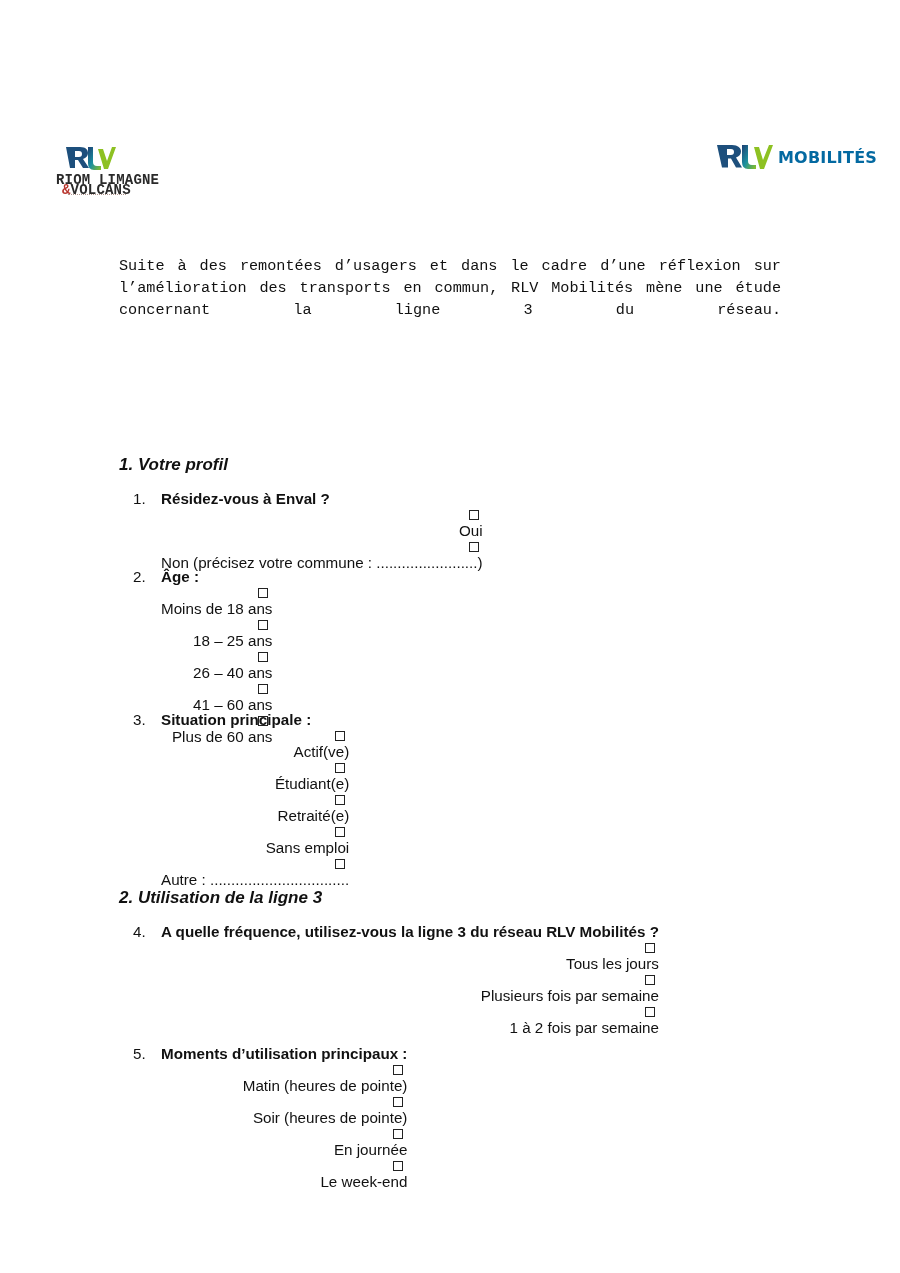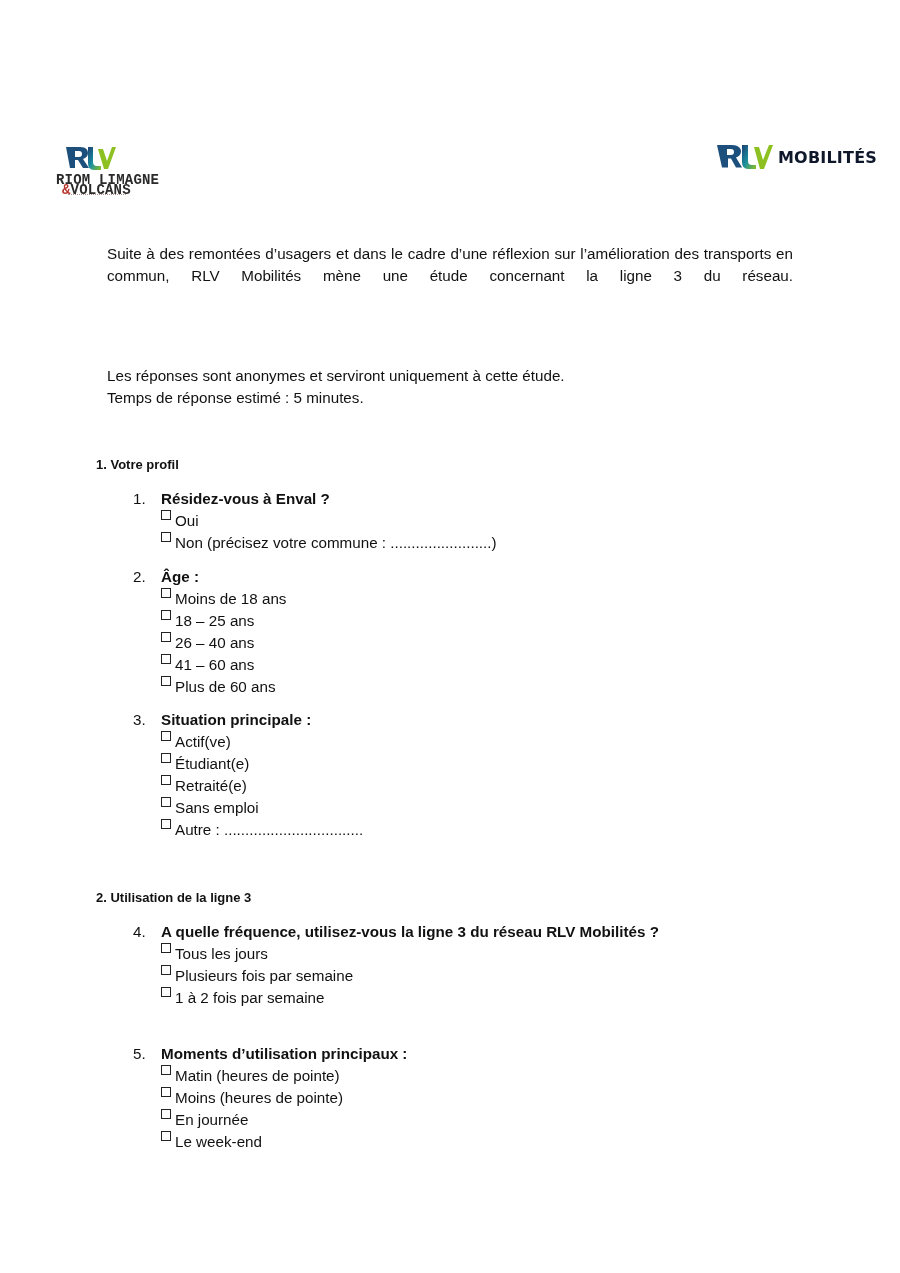--- a/index.html
+++ b/index.html
@@ -14,36 +14,36 @@
       font-weight: bold; font-size: 14px; letter-spacing: 0.2px; color: #2a2a2a; white-space: nowrap; }
   .logo-left .name1 { left: 0px; top: 28px; }
   .logo-left .name2 { left: 6px; top: 38px; }
   .logo-left .amp { color: #b8352d; }
   .logo-left .tag { position: absolute; left: 12px; top: 50px; width: 58px; height: 3px;
       border-top: 1px dotted #9a7a70; opacity: .8; }
 
   .logo-right { position: absolute; left: 716px; top: 142px; width: 160px; height: 32px; }
   .logo-right .mark { position: absolute; left: 0; top: 0; width: 58px; height: 30px; }
   .logo-right .word { position: absolute; left: 62px; top: 6px; font-family: "DejaVu Sans", sans-serif;
-      font-weight: bold; font-size: 16px; color: #0f172a; letter-spacing: 0.2px; }
+      font-weight: bold; font-size: 16px; color: #0369a1; letter-spacing: 0.2px; }
 
   
   .text { position: absolute; left: 107px; width: 686px; font-size: 15.2px; line-height: 22px; }
   .intro { top: 243px; text-align: justify; }
-  .intro p { margin: 0; }
+  .intro p { margin: 12px; font-family: Liberation Mono, monospace; }
   .note { top: 365px; }
   .note p { margin: 0; }
 
-  .section-title { position: absolute; left: 96px; font-weight: bold; font-size: 13px; line-height: 22px; }
+  .section-title { position: absolute; left: 119px; font-weight: bold; font-size: 17px; line-height: 22px; font-style: italic; }
 
   .question { position: absolute; left: 133px; font-size: 15.2px; line-height: 22px; }
   .q-head { display: flex; }
   .q-num { width: 28px; }
   .q-label { font-weight: bold; text-align: center; }
-  .opt { margin-left: 28px; display: flex; align-items: flex-start; }
+  .opt { margin-left: 28px; display: flex; align-items: flex-end; flex-direction: column; }
   .box { display: inline-block; width: 10px; height: 10px; border: 1px solid #222; margin-right: 4px; box-sizing: border-box; position: relative; top: 0px; }
 </style>
 </head>
 <body>
 
 <div class="page">
 
   <div class="logo-left">
     <svg class="mark" viewBox="0 0 52 28">
       <defs>
@@ -75,24 +75,20 @@
       <path d="M26 3 h6 v16 q0 4 4 4 h4 v4 h-8 q-6 0-6-7z" fill="url(#gR)"></path>
       <path d="M38 5 h5 l4 13 l6-15 h4 l-9 24 h-4z" fill="#8dc122"></path>
     </svg>
     <div class="word">MOBILITÉS</div>
   </div>
 
   <div class="text intro">
     <p style="text-align: justify; text-align-last: justify;">Suite à des remontées d’usagers et dans le cadre d’une réflexion sur l’amélioration des transports en commun, RLV Mobilités mène une étude concernant la ligne 3 du réseau.</p>
   </div>
 
-  <div class="text note">
-    <p>Les réponses sont anonymes et serviront uniquement à cette étude.</p>
-    <p>Temps de réponse estimé : 5 minutes.</p>
-  </div>
 
   <div class="section-title" style="top:454px;">1. Votre profil</div>
 
   <div class="question" style="top:488px;">
     <div class="q-head">
         <span class="q-num">1.</span>
         <span class="q-label">Résidez-vous à Enval ?</span>
       </div>
     <div class="opt">
         <span class="box"></span>
@@ -183,21 +179,21 @@
     <div class="q-head">
         <span class="q-num">5.</span>
         <span class="q-label">Moments d’utilisation principaux :</span>
       </div>
     <div class="opt">
         <span class="box"></span>
         <span>Matin (heures de pointe)</span>
       </div>
     <div class="opt">
         <span class="box"></span>
-        <span>Moins (heures de pointe)</span>
+        <span>Soir (heures de pointe)</span>
       </div>
     <div class="opt">
         <span class="box"></span>
         <span>En journée</span>
       </div>
     <div class="opt">
         <span class="box"></span>
         <span>Le week-end</span>
       </div>
   </div>

